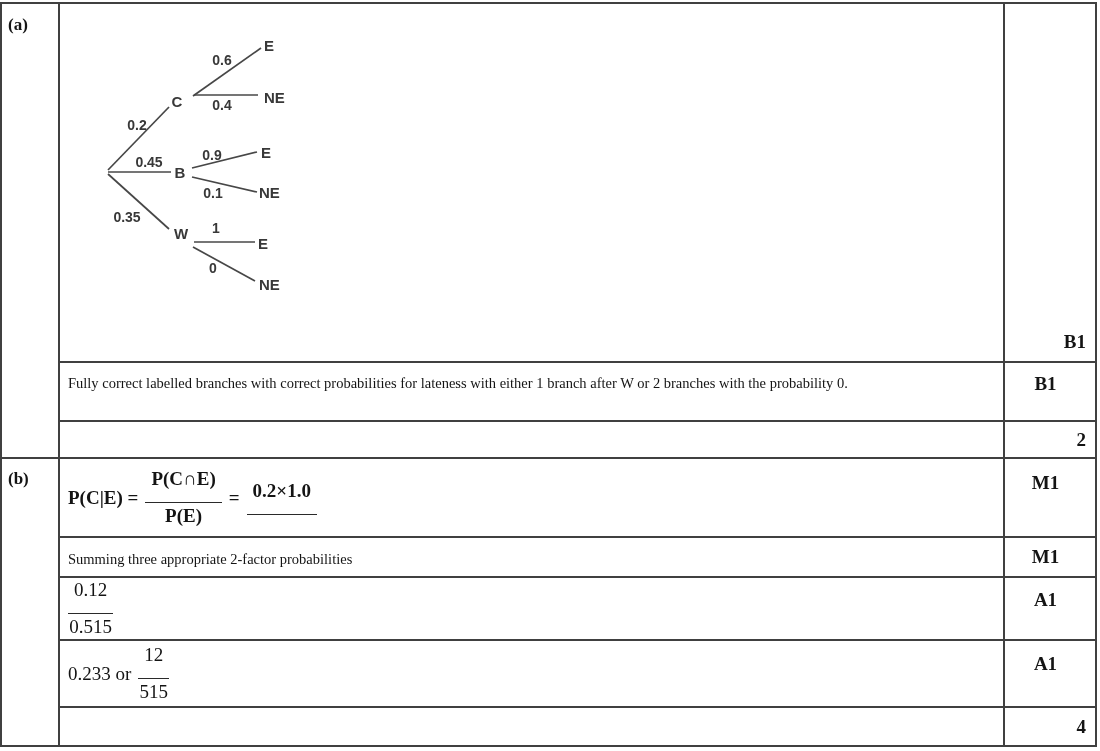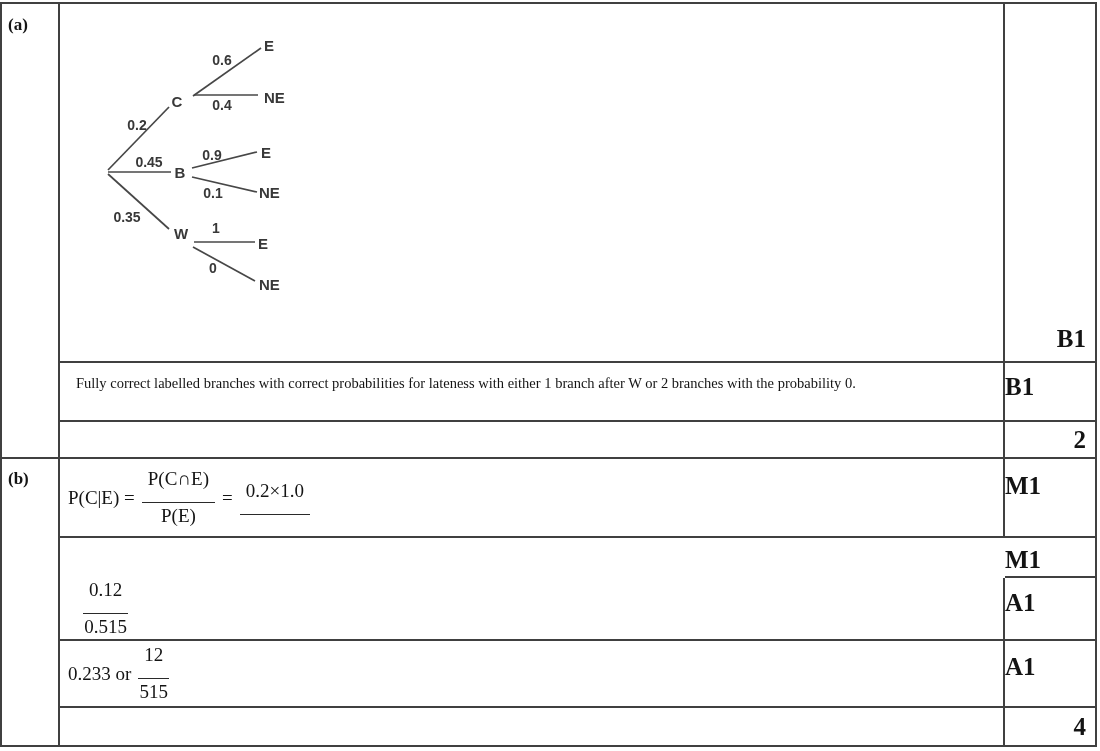--- a/index.html
+++ b/index.html
@@ -16,36 +16,36 @@
     background:#ffffff;
   }
   .cell { box-sizing:border-box; position:relative; }
   .v    { border-right:2px solid #404040; }
   .hb   { border-bottom:2px solid #404040; }
 
   .qlabel { font-weight:bold; font-size:17px; padding:11px 0 0 6px; }
 
   .caption { font-size:14.5px; line-height:1.5; }
   .cap-bottom { position:absolute; left:8px; right:12px; bottom:9px; }
-  .cap-top    { padding:10px 12px 0 8px; max-width:900px;margin-left:8px; }
+  .cap-top    { padding:10px 12px 0 8px; max-width:900px; }
 
   .mk {
-    font-weight:bold; font-size:25px; text-align:left; padding-right:9px;
+    font-weight:bold; font-size:19px; text-align:center; padding-right:9px;
   }
   .mk-b  { display:flex; flex-direction:column; justify-content:flex-end;
            align-items:flex-end; padding-bottom:8px; }
   .mk-t10 { padding-top:10px; }
   .mk-t14 { padding-top:13px; }
   .mk-t8  { padding-top:8px; }
   .mk-t11 { padding-top:11px; }
   .mk-t12 { padding-top:12px; }
   .mk-c  { display:flex; align-items:center; justify-content:flex-end; }
 
   .math { font-size:19px; }
-  .fq { display:flex; align-items:center; height:100%; padding-left:8px; }
+  .fq { display:flex; align-items:center; height:100%; padding-left:8px;font-weight:bold; }
   .frac { display:inline-flex; flex-direction:column; align-items:center;
           margin:0 7px; line-height:1.15; }
   .fnum { padding:0 6px 12px; border-bottom:1.8px solid #2a2a2a; text-align:center; }
   .fden { padding-top:2px; text-align:center; }
   .row-center { display:flex; align-items:center; height:100%; }
 
   .tree-svg { position:absolute; left:0; top:0; }
   .tree-svg line { stroke:#474747; stroke-width:1.7; }
   .tree-svg text {
     font-family:"Liberation Sans", sans-serif; font-weight:600; fill:#383838;
@@ -127,27 +127,30 @@
         <span>=</span>
         <span class="frac">
           <span class="fnum">0.2×1.0</span>
         </span>
       </div>
     </div>
     <div class="cell hb mk mk-t14" style="grid-column:3; grid-row:4;">
       <span>M1</span>
     </div>
 
+    <div class="cell v hb" style="grid-column:2; grid-row:5;">
+      <div class="caption cap-top" style="padding-top:11px;">Summing three appropriate 2-factor probabilities</div>
+    </div>
     <div class="cell hb mk mk-t8" style="grid-column:3; grid-row:5;">
       <span>M1</span>
     </div>
 
     <div class="cell v hb" style="grid-column:2; grid-row:6;">
       <div class="row-center math" style="padding-left:8px;">
-        <span class="frac" style="margin-left:15px;">
+        <span class="frac" style="margin-left:0;">
           <span class="fnum">0.12</span>
           <span class="fden">0.515</span>
         </span>
       </div>
     </div>
     <div class="cell hb mk mk-t11" style="grid-column:3; grid-row:6;">
       <span>A1</span>
     </div>
 
     <div class="cell v hb" style="grid-column:2; grid-row:7;">

